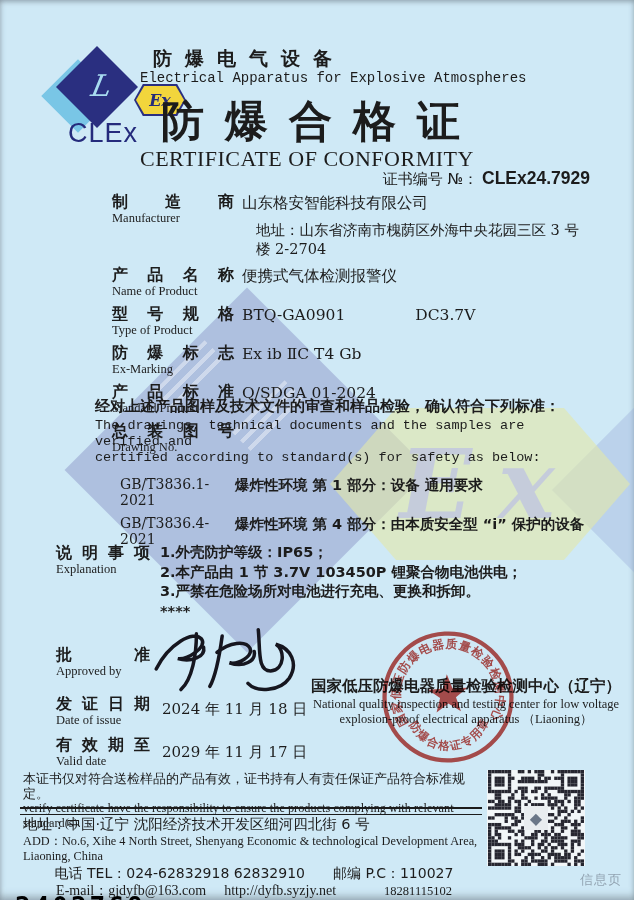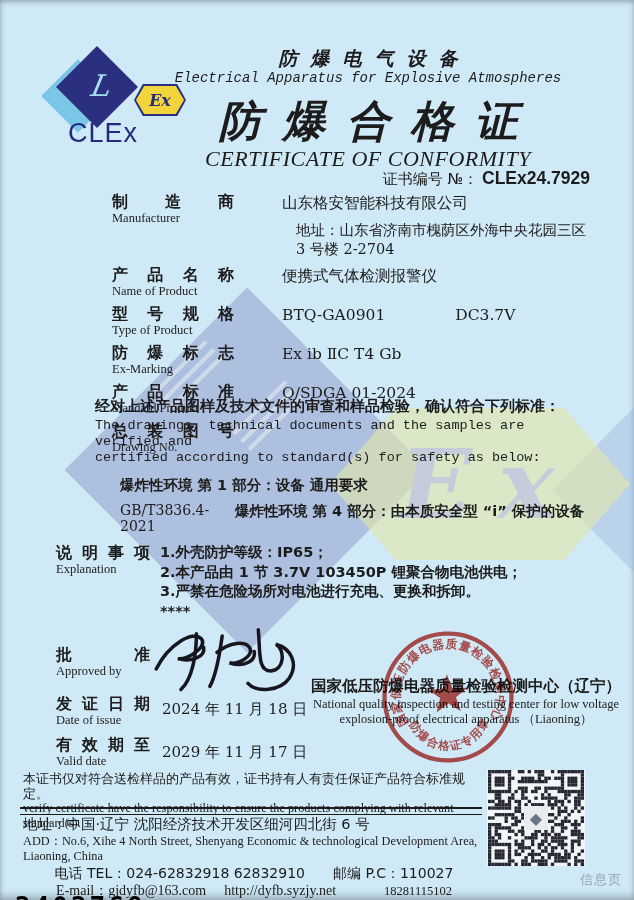--- a/index.html
+++ b/index.html
@@ -38,30 +38,30 @@
   .logo .hex-outer{position:absolute;left:94px;top:32px;width:52px;height:32px;background:#2a2f80;
     clip-path:polygon(17% 0,83% 0,100% 50%,83% 100%,17% 100%,0 50%);}
   .logo .hex-inner{position:absolute;left:2px;top:2px;width:48px;height:28px;background:#f2d53c;
     clip-path:polygon(17% 0,83% 0,100% 50%,83% 100%,17% 100%,0 50%);
     display:flex;align-items:center;justify-content:center;}
   .logo .hex-inner span{color:#262c7a;font-weight:bold;font-style:italic;font-size:16px;
     font-family:"DejaVu Serif",serif;}
   .logo .clex{position:absolute;left:28px;top:66px;font-size:27px;font-weight:normal;
     color:#252b7c;letter-spacing:1px;font-family:"Liberation Sans",sans-serif;}
   
-  .hdr{position:absolute;left:168px;width:400px;text-align:center;font-style:italic;}
+  .hdr{position:absolute;left:140px;width:400px;text-align:left;}
   .t-zh{top:46px;font-size:19px;font-weight:bold;letter-spacing:13px;text-indent:13px;}
   .t-en{top:70px;font-size:14px;font-family:"Liberation Mono","DejaVu Sans Mono",monospace;}
   .t-cert-zh{top:93px;font-size:43px;font-weight:bold;letter-spacing:21px;text-indent:21px;white-space:nowrap;}
   .t-cert-en{top:146px;font-size:22px;font-family:"Liberation Serif","DejaVu Serif",serif;letter-spacing:.5px;}
   .certno{position:absolute;top:168px;right:44px;font-size:15px;}
   .certno b{font-size:17.5px;font-family:"Liberation Sans",sans-serif;margin-left:4px;}
   
   .fields{position:absolute;left:112px;top:193px;width:480px;}
-  .frow{display:flex;margin-bottom:7px;gap:40px;}
+  .frow{display:flex;margin-bottom:7px;}
   .flabel{width:122px;flex:none;}
   .flabel .zh{font-size:16px;font-weight:bold;text-align:justify;text-align-last:justify;line-height:18px;}
   .flabel .en{font-size:12.5px;font-family:"Liberation Serif","DejaVu Serif",serif;line-height:14px;white-space:nowrap;}
   .fval{margin-left:8px;font-size:15.5px;font-family:"DejaVu Serif","Liberation Serif",serif;line-height:19px;padding-top:1px;}
   .fval .sub{font-size:14.5px;padding-left:14px;margin-top:8px;}
   .gap{display:inline-block;width:70px;}
   
   .statement{position:absolute;left:95px;top:397px;width:480px;}
   .statement .zh{font-size:15px;font-weight:bold;margin-bottom:2px;}
   .statement .en{font-size:13.5px;font-family:"Liberation Mono","DejaVu Sans Mono",monospace;line-height:16px;}
@@ -184,20 +184,21 @@
   </div>
 
   <div class="statement">
     <div class="zh">经对上述产品图样及技术文件的审查和样品检验，确认符合下列标准：</div>
     <div class="en">The drawings, technical documents and the samples are verified and</div>
     <div class="en">certified according to standard(s) for safety as below:</div>
   </div>
 
   <div class="standards">
     <div class="srow">
+      <div class="scode">GB/T3836.1-2021</div>
       <div class="sdesc">爆炸性环境 第 1 部分：设备 通用要求</div>
     </div>
     <div class="srow">
       <div class="scode">GB/T3836.4-2021</div>
       <div class="sdesc">爆炸性环境 第 4 部分：由本质安全型 “i” 保护的设备</div>
     </div>
   </div>
 
   <div class="llabel" style="top:543px;">
     <div class="zh">说明事项</div>

